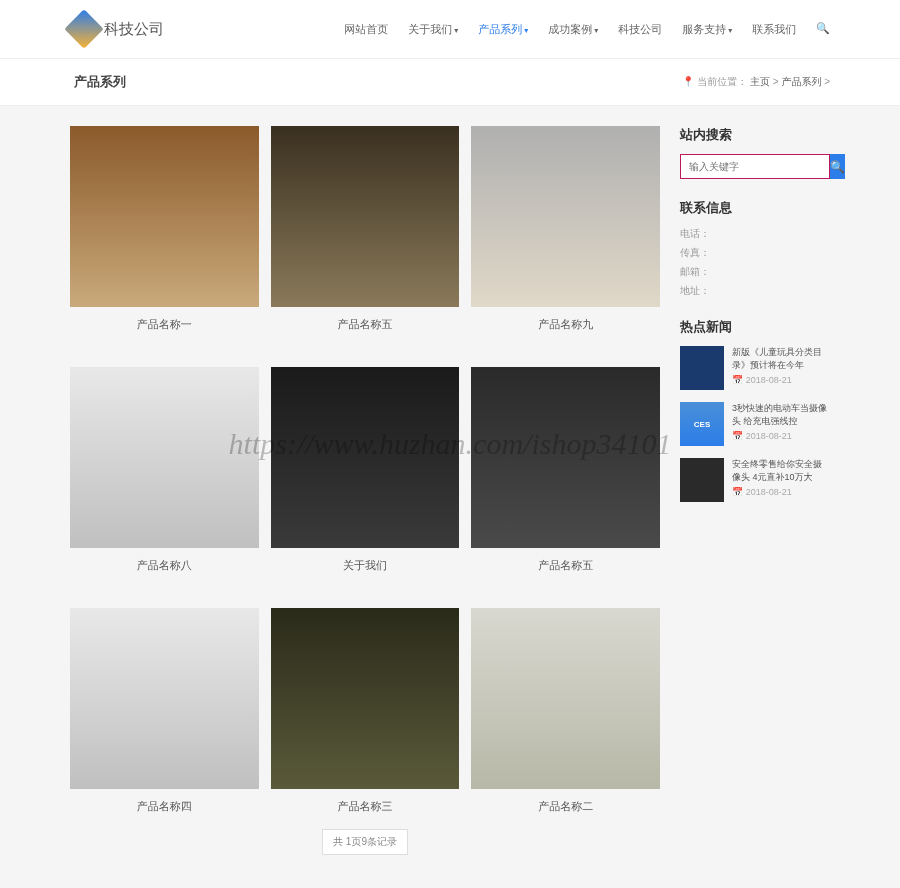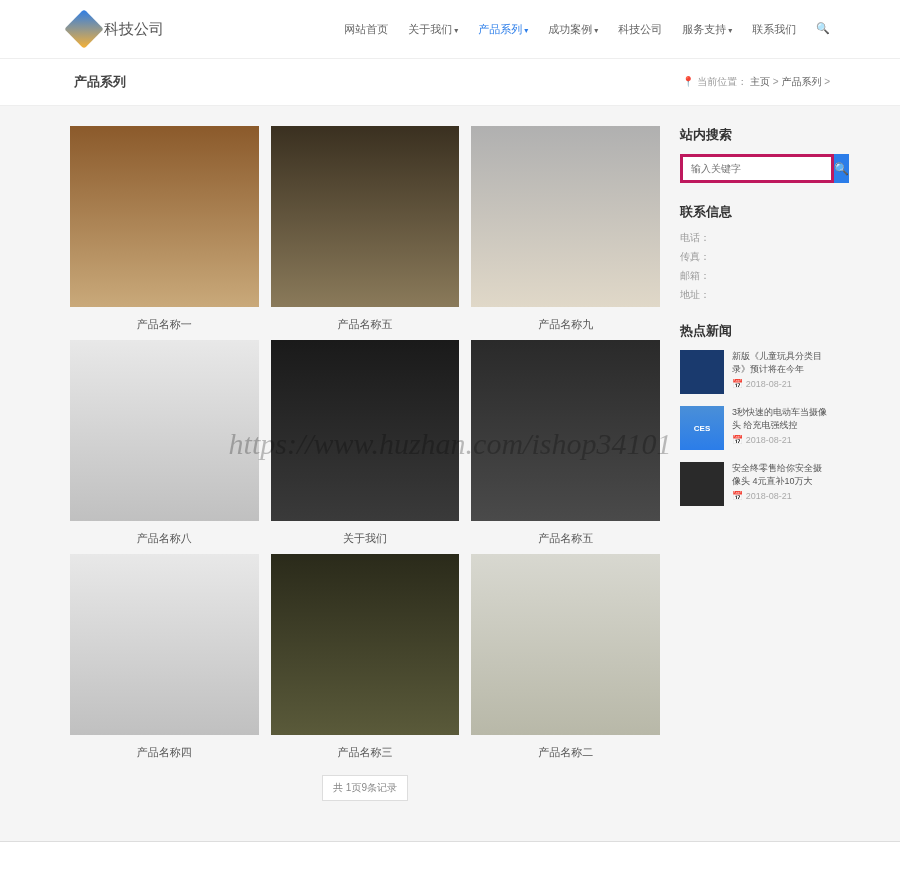--- a/index.html
+++ b/index.html
@@ -15,30 +15,30 @@
 .nav a.active{color:#2b7de9}
 .chevron{font-size:8px;margin-left:2px}
 .search-icon{color:#666;cursor:pointer;font-size:11px}
 .breadcrumb-bar{background:#fff;border-top:1px solid #eee;border-bottom:1px solid #eee;padding:14px 0;margin-bottom:20px}
 .breadcrumb-inner{display:flex;justify-content:space-between;align-items:center}
 .page-title{font-size:13px;font-weight:bold;color:#444;margin-left:4px}
 .crumb{font-size:10px;color:#999}
 .crumb a{color:#666;text-decoration:none}
 .main{display:flex;gap:20px;padding-bottom:40px}
 .content{flex:1}
-.grid{display:grid;grid-template-columns:repeat(3,1fr);gap:8px 12px}
+.grid{display:grid;grid-template-columns:repeat(3,1fr);gap:35px 12px}
 .product{cursor:pointer}
 .product-img{width:100%;aspect-ratio:146/140;background:#ddd;display:flex;align-items:center;justify-content:center;color:#999;font-size:9px;overflow:hidden}
 .product-title{text-align:center;font-size:11px;color:#555;margin-top:10px}
 .pagination{text-align:center;margin-top:15px}
 .pagination span{display:inline-block;border:1px solid #ddd;padding:5px 10px;font-size:10px;color:#888;background:#fff}
 .sidebar{width:150px}
 .side-title{font-size:13px;font-weight:bold;color:#333;margin-bottom:10px}
 .search-box{display:flex;margin-bottom:20px}
-.search-input{flex:1;border:3px solid #be185d;padding:6px 8px;font-size:10px;outline:none}
+.search-input{flex:1;border:1px solid #be185d;padding:6px 8px;font-size:10px;outline:none}
 .search-btn{width:28px;background:#2b7de9;color:#fff;border:none;cursor:pointer;display:flex;align-items:center;justify-content:center;font-size:12px}
 .contact-row{font-size:10px;color:#999;margin-bottom:5px}
 .hot-news{margin-top:20px}
 .news-item{display:flex;gap:8px;margin-bottom:12px}
 .news-img{width:44px;height:44px;background:#1a3a6e;flex-shrink:0}
 .news-img.ces{background:linear-gradient(#4a8fd8,#2b7de9);display:flex;align-items:center;justify-content:center;color:#fff;font-size:8px;font-weight:bold}
 .news-img.dark{background:#2a2a2a}
 .news-content{flex:1}
 .news-title{font-size:9px;color:#555;line-height:1.4;margin-bottom:4px}
 .news-date{font-size:9px;color:#aaa}

